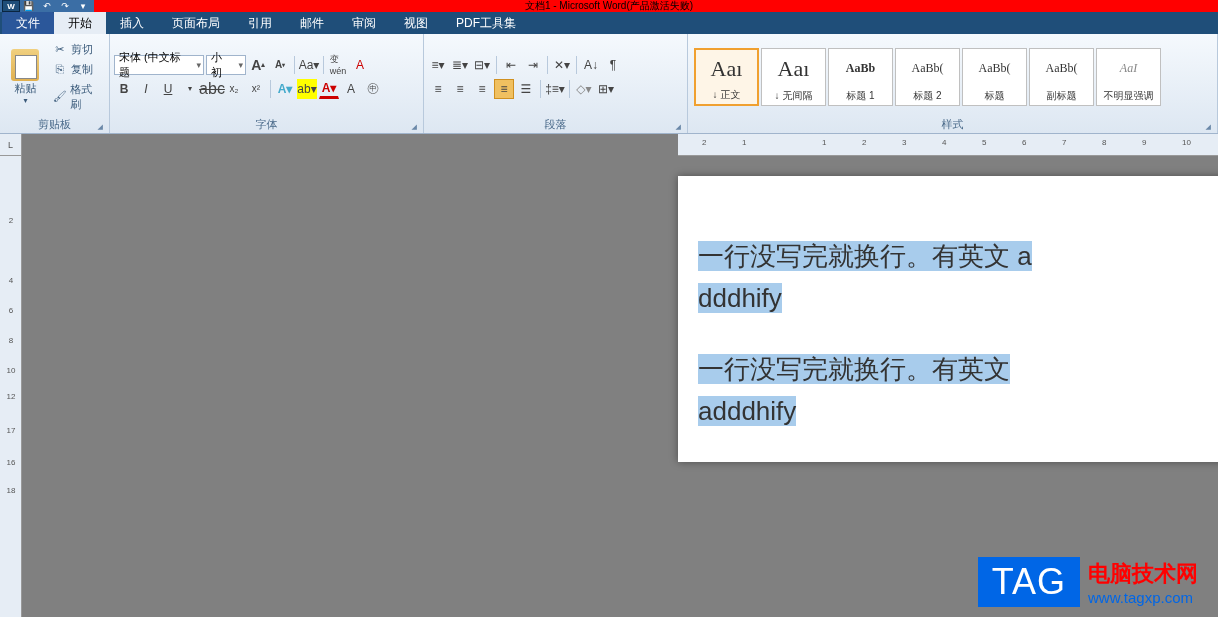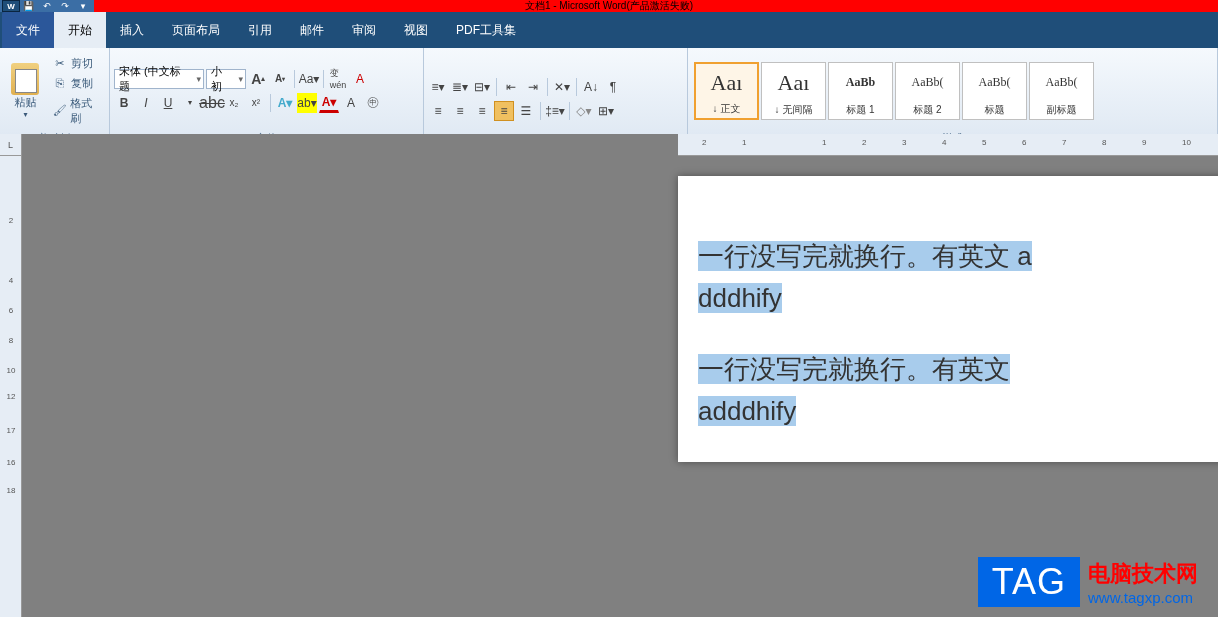--- a/index.html
+++ b/index.html
@@ -2,21 +2,21 @@
 <html><head>
 <meta charset="utf-8">
 <style>
 *{box-sizing:border-box;margin:0;padding:0;font-family:"Microsoft YaHei","Segoe UI",sans-serif;}
 body{width:1218px;height:617px;overflow:hidden;background:#808080;}
 .titlebar{height:12px;background:#ff0000;display:flex;align-items:center;position:relative;font-size:10px;}
 .qat{height:12px;display:flex;align-items:center;background:#3b6ea5;padding:0 2px;}
 .qat-item{width:18px;height:12px;display:flex;align-items:center;justify-content:center;font-size:9px;color:#fff;}
 .word-icon{background:#1f4e79;color:#fff;border:1px solid #0a2540;font-weight:bold;font-size:8px;}
 .title-text{position:absolute;left:50%;transform:translateX(-50%);color:#000;font-size:10px;}
-.tabbar{height:36px;background:#1f4e79;display:flex;align-items:stretch;}
+.tabbar{height:22px;background:#1f4e79;display:flex;align-items:stretch;}
 .file-tab{background:#2b579a;color:#fff;padding:0 14px;display:flex;align-items:center;font-size:12px;border-radius:2px 2px 0 0;margin-left:2px;}
 .tab{color:#fff;padding:0 14px;display:flex;align-items:center;font-size:12px;cursor:pointer;}
 .tab.active{background:#e6edf5;color:#000;}
 .ribbon{height:100px;background:linear-gradient(#f5f9fd,#dde7f2);border-bottom:1px solid #a0b4cc;display:flex;}
 .group{border-right:1px solid #b8c9dc;display:flex;flex-direction:column;padding:2px 4px 0 4px;}
 .group-content{flex:1;display:flex;align-items:center;}
 .group-label{height:16px;text-align:center;font-size:11px;color:#4a6a8a;position:relative;}
 .group-label::after{content:"◢";font-size:7px;position:absolute;right:2px;bottom:2px;color:#6a88a8;}
 .big-btn{display:flex;flex-direction:column;align-items:center;justify-content:center;padding:2px 6px;font-size:11px;color:#3a5a7a;min-width:40px;}
 .big-btn-icon{width:32px;height:32px;display:flex;align-items:center;justify-content:center;font-size:20px;}
@@ -170,20 +170,21 @@
           <div class="fbtn" style="background:#f0c060;border:1px solid #d09020">≡</div>
           <div class="fbtn">☰</div>
           <div class="sep"></div>
           <div class="fbtn">‡≡▾</div>
           <div class="sep"></div>
           <div class="fbtn" style="color:#888">◇▾</div>
           <div class="fbtn">⊞▾</div>
         </div>
       </div>
     </div>
+    <div class="group-label">段落</div>
   </div>
 
   <div class="group" style="flex:1">
     <div class="group-content">
       <div class="style-gallery">
         <div class="style-item sel">
             <div class="style-preview" style="font-size:22px">Aaı</div>
             <div class="style-name">↓ 正文</div>
           </div>
         <div class="style-item">
@@ -198,20 +199,24 @@
             <div class="style-preview">AaBb(</div>
             <div class="style-name">标题 2</div>
           </div>
         <div class="style-item">
             <div class="style-preview">AaBb(</div>
             <div class="style-name">标题</div>
           </div>
         <div class="style-item">
             <div class="style-preview">AaBb(</div>
             <div class="style-name">副标题</div>
+          </div>
+        <div class="style-item">
+            <div class="style-preview" style="font-style:italic;color:#888">AaI</div>
+            <div class="style-name">不明显强调</div>
           </div>
       </div>
     </div>
     <div class="group-label">样式</div>
   </div>
 </div>
 
 <div class="workspace">
   <div class="hruler-wrap">
     <div class="ruler-corner">L</div>

